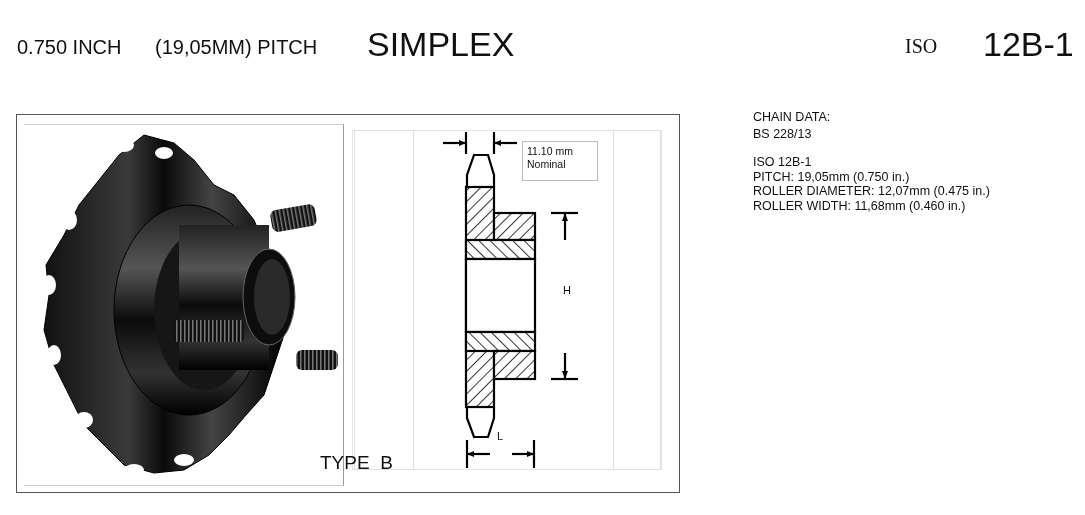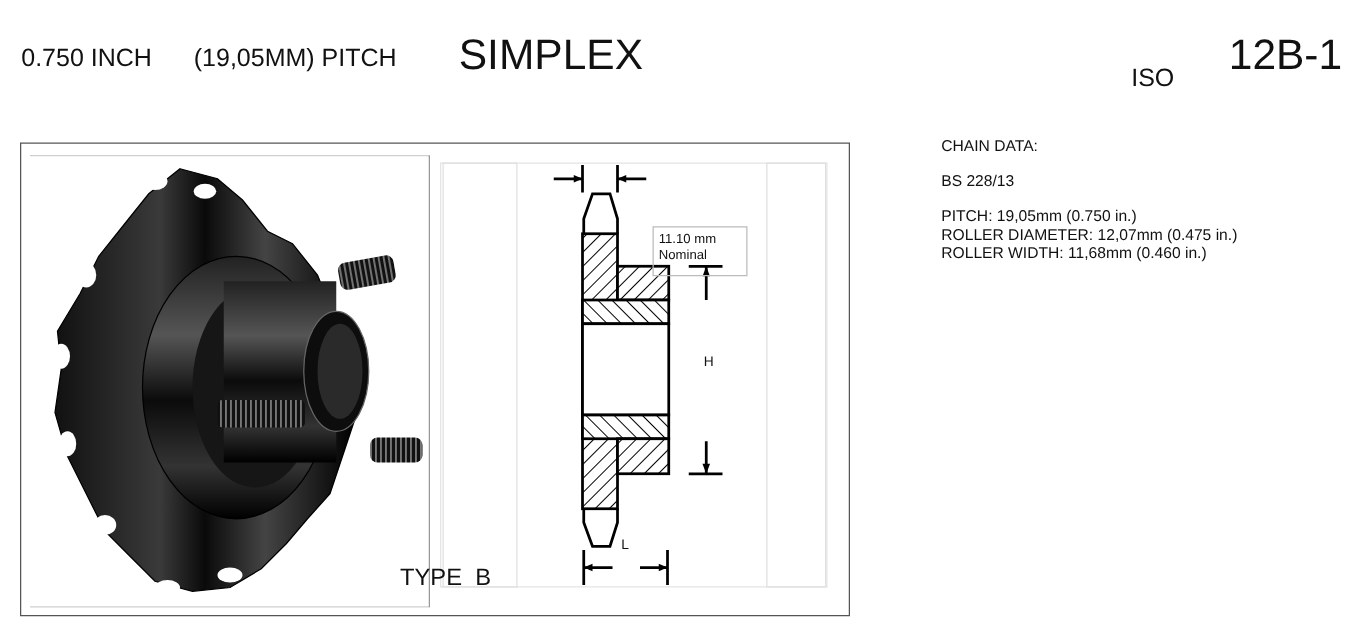--- a/index.html
+++ b/index.html
@@ -7,31 +7,31 @@
   .abs{position:absolute;}
   .hdr-small{font-size:20px;white-space:nowrap;}
   .hdr-big{font-size:34px;white-space:nowrap;}
   #frame{left:16px;top:114px;width:664px;height:379px;border:1.5px solid #555;box-sizing:border-box;}
   #imgbox{left:24px;top:124px;width:320px;height:362px;border:1px solid #cfcfcf;border-left:none;border-right:1.5px solid #999;box-sizing:border-box;}
   #drawing-area{left:352px;top:130px;width:310px;height:340px;border:1px solid #e4e4e4;box-sizing:border-box;}
   .strip{top:130px;height:340px;border:1px solid #e0e0e0;box-sizing:border-box;}
   #chain-data{left:753px;top:110px;font-size:12.5px;line-height:14.5px;}
   #chain-data div{white-space:nowrap;}
   #type-label{left:320px;top:452px;font-size:19px;}
-  #nominal-box{left:522px;top:141px;width:76px;height:40px;border:1px solid #bbb;font-size:10.5px;line-height:13px;padding:3px 4px;box-sizing:border-box;margin-top:40px;}
+  #nominal-box{left:522px;top:141px;width:76px;height:40px;border:1px solid #bbb;font-size:10.5px;line-height:13px;padding:3px 4px;box-sizing:border-box;}
   #h-label{left:563px;top:284px;font-size:11px;}
   #l-label{left:497px;top:430px;font-size:11px;}
 </style>
 </head>
 <body>
 
 <div class="abs hdr-small" style="left:17px;top:36px;text-align:center;">0.750 INCH</div>
 <div class="abs hdr-small" style="left:155px;top:36px;">(19,05MM) PITCH</div>
 <div class="abs hdr-big" style="left:367px;top:25px;">SIMPLEX</div>
-<div class="abs hdr-small" style="left:905px;top:52px;">ISO</div>
+<div class="abs hdr-small" style="left:905px;top:35px;font-family:Liberation Serif, serif;">ISO</div>
 <div class="abs hdr-big" style="left:983px;top:25px;">12B-1</div>
 
 <div id="frame" class="abs"></div>
 
 <div id="imgbox" class="abs">
   <svg width="320" height="362" viewBox="0 0 320 362" style="position:absolute;left:0;top:0;">
     <defs>
       <linearGradient id="metal" x1="0" y1="0" x2="1" y2="0">
         <stop offset="0" stop-color="#111"></stop>
         <stop offset="0.35" stop-color="#3a3a3a"></stop>
@@ -140,18 +140,19 @@
 <div id="nominal-box" class="abs">
   <div>11.10 mm</div>
   <div>Nominal</div>
 </div>
 <div id="h-label" class="abs">H</div>
 <div id="l-label" class="abs">L</div>
 
 <div id="type-label" class="abs" style="white-space:pre;">TYPE  B</div>
 
 <div id="chain-data" class="abs">
-  <div style="margin-bottom:13px;">CHAIN DATA:</div>
+  <div style="margin-bottom:2px;">CHAIN DATA:</div>
   <div style="margin-bottom:14px;">BS 228/13</div>
+  <div>ISO 12B-1</div>
   <div>PITCH: 19,05mm (0.750 in.)</div>
   <div>ROLLER DIAMETER: 12,07mm (0.475 in.)</div>
   <div>ROLLER WIDTH: 11,68mm (0.460 in.)</div>
 </div>
 
 </body></html>

